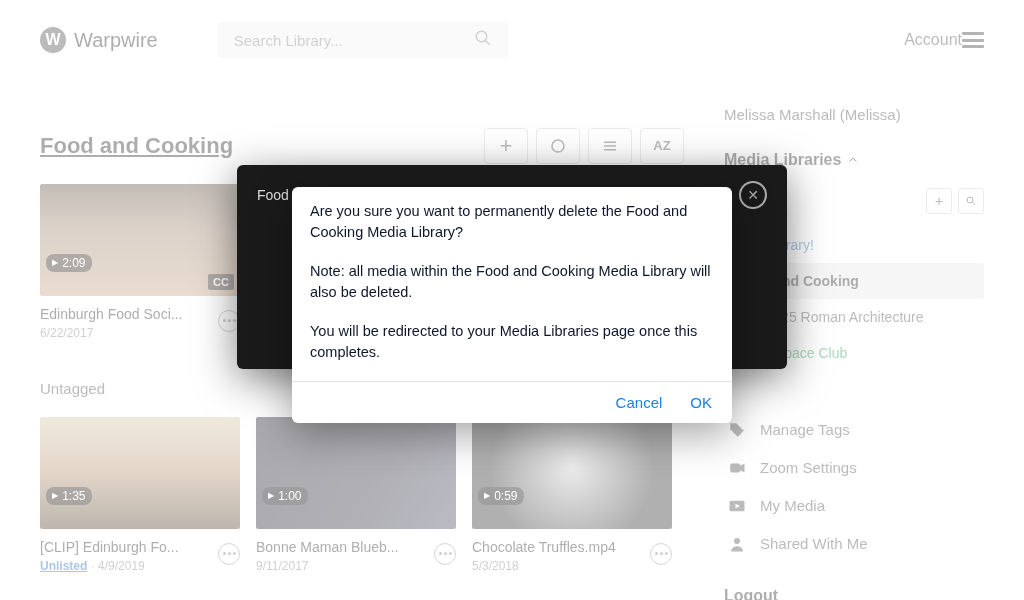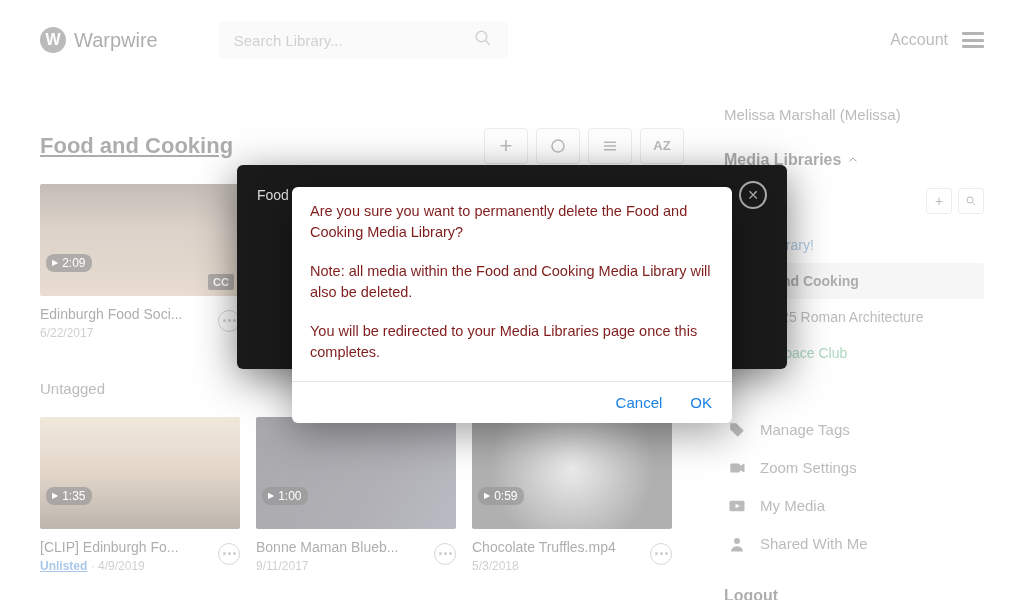--- a/index.html
+++ b/index.html
@@ -47,21 +47,21 @@
     border-radius: 4px;
     display: flex;
     align-items: center;
     padding: 0 16px;
     color: #8c8c8c;
     max-width: 290px;
     justify-content: space-between;
   }
   .search-placeholder { font-size: 15px; color: #8c8c8c; }
   .search-icon svg { width: 18px; height: 18px; stroke: #8c8c8c; fill: none; stroke-width: 2; }
-  .header-right { margin-left: auto; display: flex; align-items: center; gap: 14px; }
+  .header-right { margin-left: auto; display: flex; align-items: center; }
   .account-label { font-size: 16px; color: #555; }
   .hamburger { width: 22px; height: 16px; display: flex; flex-direction: column; justify-content: space-between; }
   .hamburger span { height: 3px; background: #444; border-radius: 1px; display: block; }
 
   .body-area { display: flex; padding: 0 40px; gap: 40px; height: calc(100% - 80px); align-items: center; }
   .main { flex: 1; padding-top: 20px; }
   .sidebar { width: 260px; padding-top: 30px; font-size: 14px; }
 
   .title-row { display: flex; align-items: center; }
   .main-title { font-size: 22px; font-weight: bold; text-decoration: underline; color: #333; }
@@ -161,21 +161,21 @@
     width: 440px;
     background: #fff;
     border-radius: 6px;
     box-shadow: 0 12px 40px rgba(0,0,0,0.35);
     z-index: 20;
     overflow: hidden;
   }
   .modal-body {
     padding: 14px 18px 18px 18px;
     font-size: 14.5px;
-    color: #7f1d1d;
+    color: #0f172a;
     line-height: 1.45;
   }
   .modal-body p { margin: 0 0 18px 0; }
   .modal-body p:last-child { margin-bottom: 0; }
   .modal-footer {
     border-top: 1px solid #e5e5e5;
     display: flex;
     justify-content: flex-end;
     gap: 28px;
     padding: 12px 20px;

